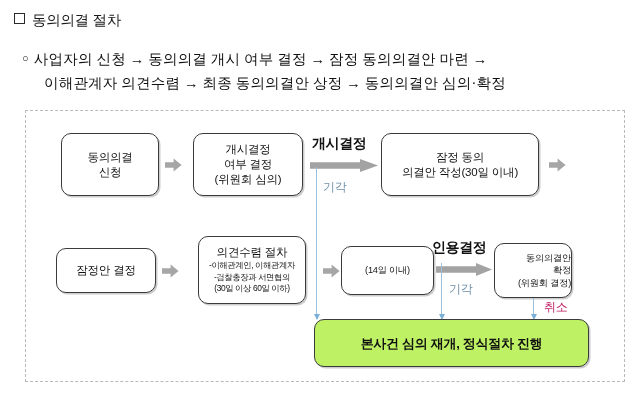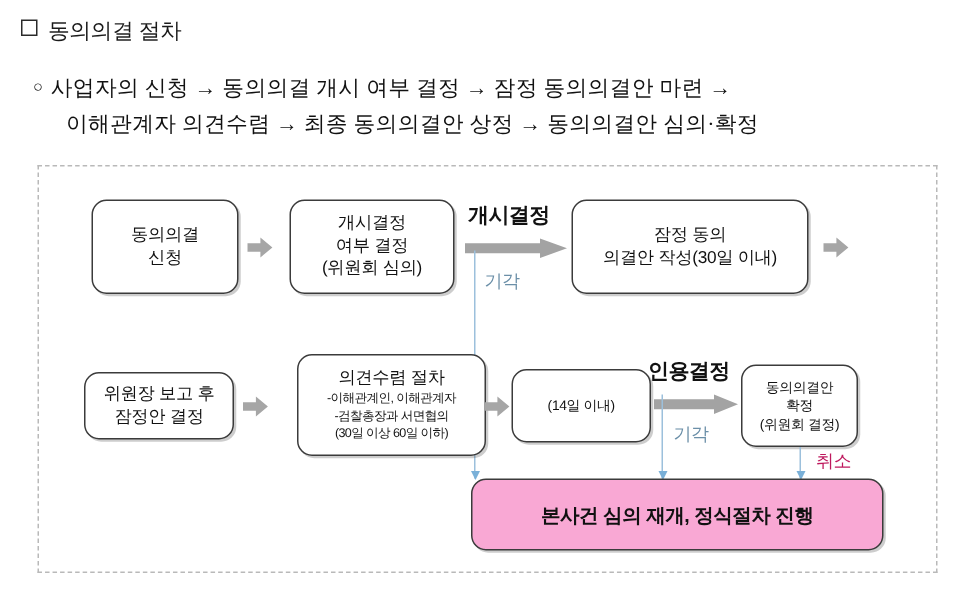--- a/index.html
+++ b/index.html
@@ -94,27 +94,27 @@
     line-height: 11.5px;
     letter-spacing: -0.4px;
   }
   .node.small { font-size: 9.2px; line-height: 12.5px; }
 
   #node-apply      { left: 35px;  top: 22px;  width: 98px;  height: 63px; }
   #node-open       { left: 167px; top: 22px;  width: 110px; height: 63px; }
   #node-draft      { left: 355px; top: 22px;  width: 158px; height: 63px; }
 
   #node-chair      { left: 30px;  top: 137px; width: 100px; height: 45px; }
-  #node-opinion    { left: 172px; top: 125px; width: 126px; height: 68px; }
+  #node-opinion    { left: 172px; top: 125px; width: 108px; height: 68px; }
   #node-final      { left: 315px; top: 135px; width: 93px;  height: 49px; }
-  #node-confirm    { left: 468px; top: 132px; width: 78px;  height: 55px; }
+  #node-confirm    { left: 468px; top: 132px; width: 78px;  height: 55px; align-items: flex-end; }
 
   #node-restart {
     left: 288px; top: 208px; width: 275px; height: 48px;
-    background: #f9a8d4;
+    background: #bef264;
     font-size: 13px;
     font-weight: bold;
     letter-spacing: -0.3px;
     border-width: 1.8px;
   }
 
   
   .arrow-sm {
     position: absolute;
     width: 17px;
@@ -237,21 +237,20 @@
     <span class="ln">의결안 작성(30일 이내)</span>
   </div>
 
   <div class="arrow-sm" id="arrow-4">
     <svg width="17" height="14" viewBox="0 0 17 14">
         <path d="M0 4.2 H8.6 V0.4 L16.6 7 L8.6 13.6 V9.8 H0 Z" fill="currentColor"></path>
       </svg>
   </div>
 
   <div class="node" id="node-chair">
-    <span class="ln">위원장 보고 후</span>
     <span class="ln">잠정안 결정</span>
   </div>
 
   <div class="arrow-sm" id="arrow-2">
     <svg width="17" height="14" viewBox="0 0 17 14">
         <path d="M0 4.2 H8.6 V0.4 L16.6 7 L8.6 13.6 V9.8 H0 Z" fill="currentColor"></path>
       </svg>
   </div>
 
   <div class="node" id="node-opinion">

